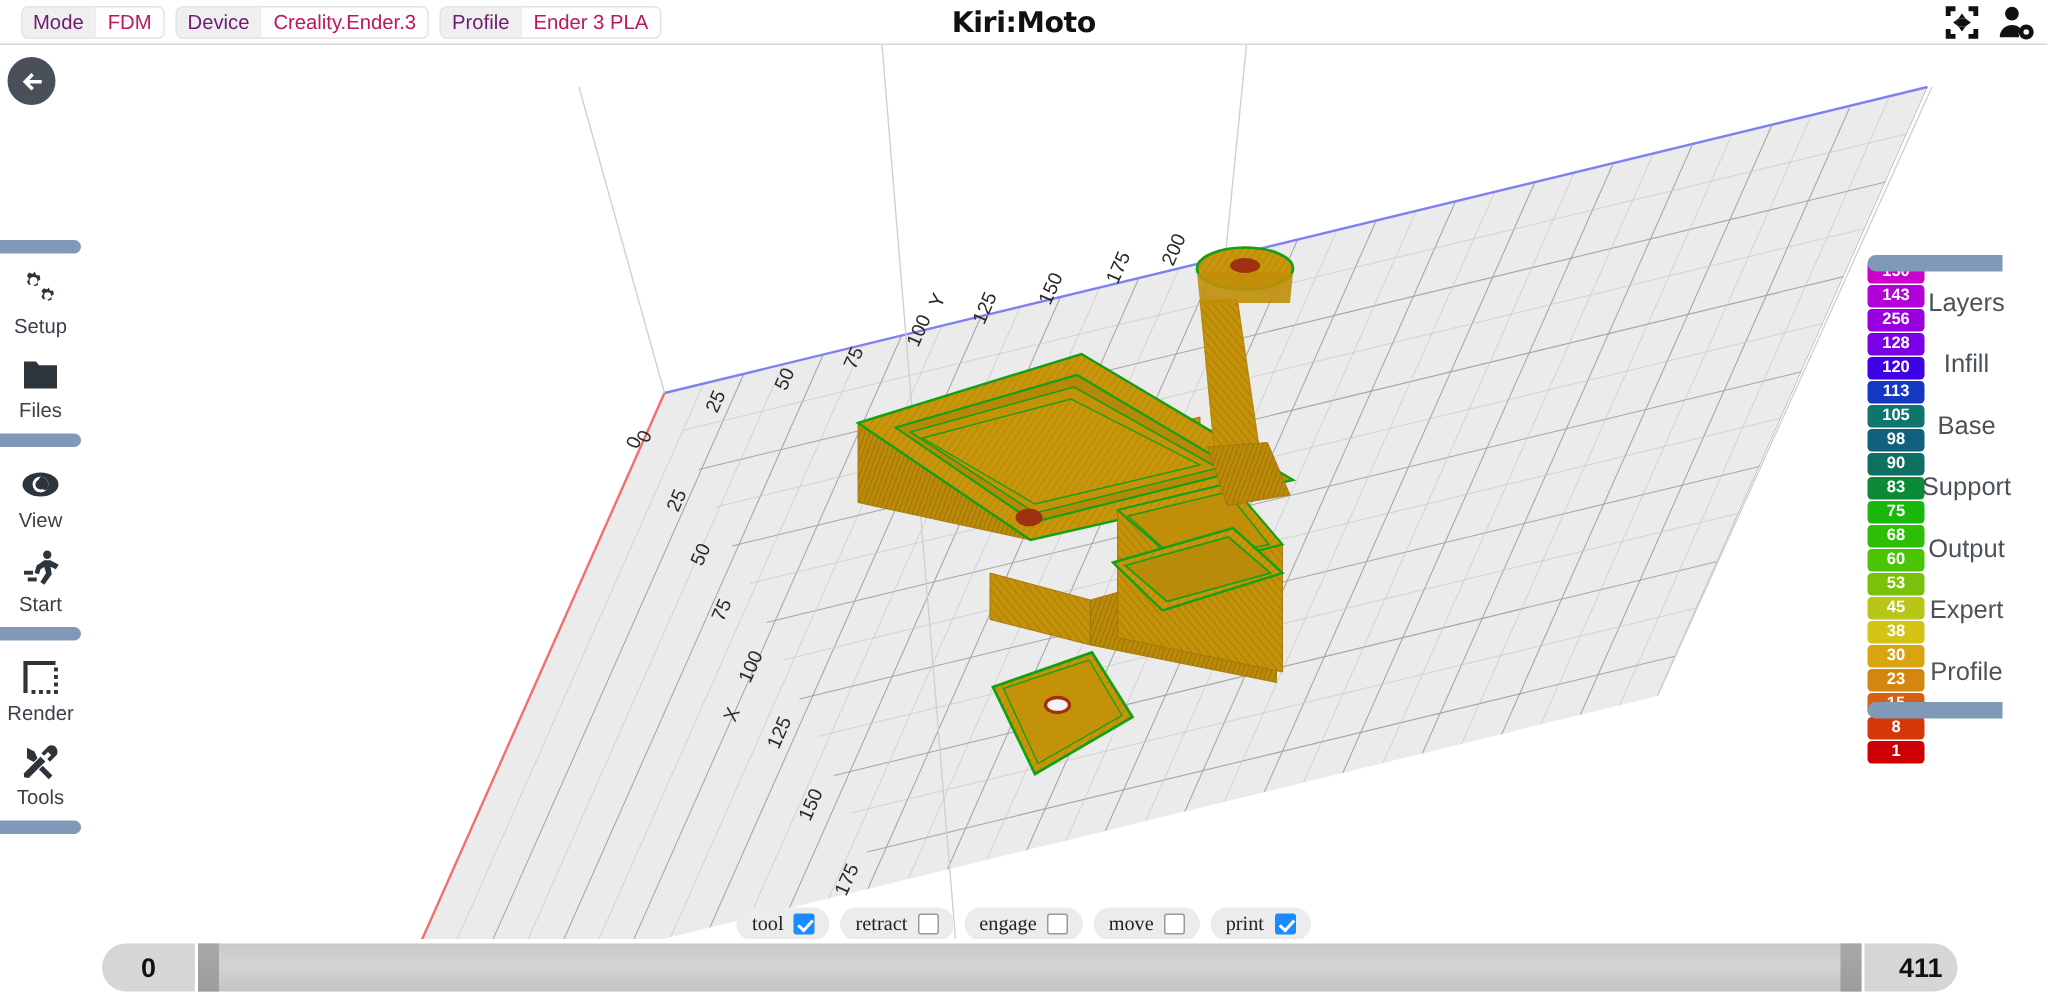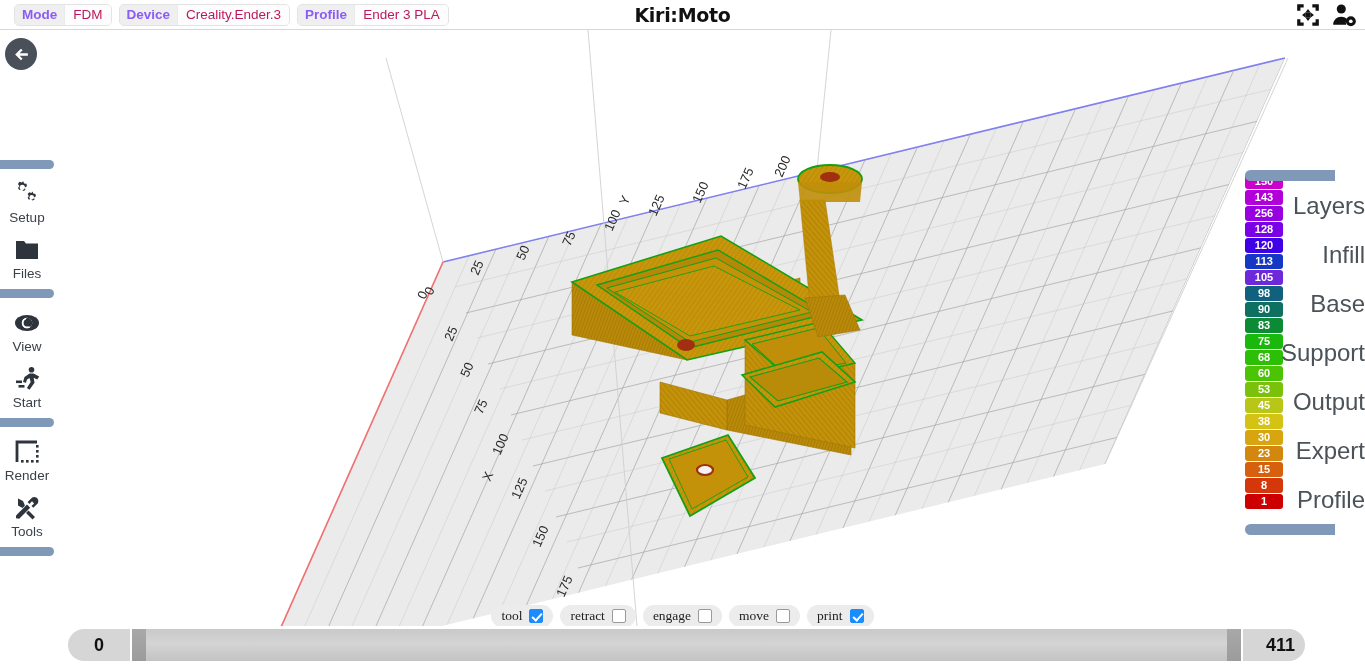--- a/index.html
+++ b/index.html
@@ -26,22 +26,22 @@
     display: flex; align-items: stretch;
     height: 22px;
     border-radius: 5px;
     overflow: hidden;
     font-size: 13.5px;
     border: 1px solid #e3e3e3;
     background: #f2f2f2;
   }
   .pill .pk {
     background: #efefef;
-    color: #8b5cf6;
-    font-weight: bold;
+    color: #701a75;
+    font-weight: normal;
     padding: 0 7px;
     display: flex; align-items: center;
     line-height: 1;
   }
   .pill .pv {
     background: #fdfdfd;
     color: #be185d;
     padding: 0 8px;
     display: flex; align-items: center;
     line-height: 1;
@@ -109,22 +109,22 @@
     position: absolute; right: 0; top: 170px;
     width: 120px; z-index: 30;
     display: flex; flex-direction: column; align-items: stretch;
   }
   .rm-bar {
     height: 11px; width: 90px; margin-left: 0;
     background: #8099b8;
     border-radius: 6px 0 0 6px;
   }
   .rm-item {
-    font-size: 24px; color: #4b5258;
-    text-align: right;
+    font-size: 17px; color: #4b5258;
+    text-align: center;
     padding: 11px 0 10px 12px;
     cursor: pointer;
     font-family: "Liberation Sans", sans-serif;
   }
 
   
   #layer-scale {
     position: absolute; right: 82px; top: 174px;
     width: 38px; z-index: 30;
     display: flex; flex-direction: column; gap: 1px;
@@ -491,21 +491,21 @@
     <div class="rail-bar"></div>
   </div>
 
   <div id="layer-scale">
       <div class="lv" style="background: rgb(204, 0, 204);">150</div>
       <div class="lv" style="background: rgb(178, 0, 216);">143</div>
       <div class="lv" style="background: rgb(153, 0, 224);">256</div>
       <div class="lv" style="background: rgb(122, 0, 230);">128</div>
       <div class="lv" style="background: rgb(64, 0, 230);">120</div>
       <div class="lv" style="background: rgb(20, 56, 196);">113</div>
-      <div class="lv" style="background: #6d28d9;">105</div>
+      <div class="lv" style="background: #0f766e;">105</div>
       <div class="lv" style="background: rgb(16, 96, 126);">98</div>
       <div class="lv" style="background: rgb(13, 112, 96);">90</div>
       <div class="lv" style="background: rgb(12, 138, 54);">83</div>
       <div class="lv" style="background: rgb(26, 184, 12);">75</div>
       <div class="lv" style="background: rgb(44, 191, 6);">68</div>
       <div class="lv" style="background: rgb(76, 196, 6);">60</div>
       <div class="lv" style="background: rgb(121, 193, 10);">53</div>
       <div class="lv" style="background: rgb(184, 199, 23);">45</div>
       <div class="lv" style="background: rgb(212, 194, 21);">38</div>
       <div class="lv" style="background: rgb(216, 165, 17);">30</div>

